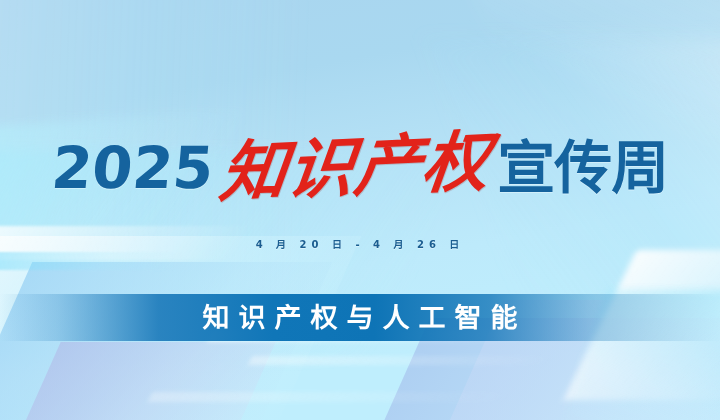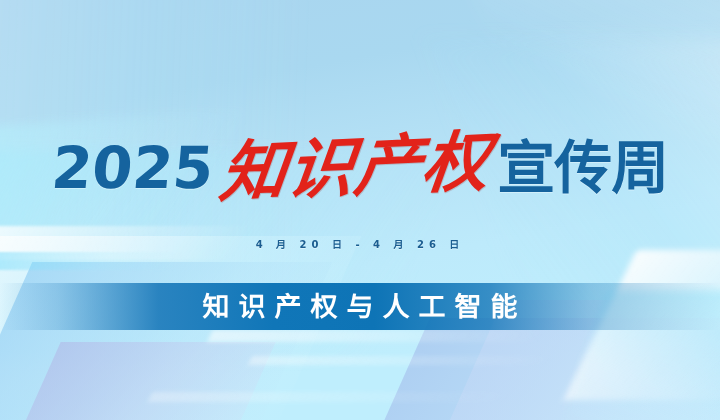--- a/index.html
+++ b/index.html
@@ -169,21 +169,21 @@
   #date-row .dtxt{
     color:#1b5d90;
     font-weight:bold;
     font-size:10px;
     letter-spacing:5px;
     font-family:"DejaVu Sans","Liberation Sans",sans-serif;
     text-shadow:0 1px 0 rgba(255,255,255,.4);
   }
 
   #subtitle-bar{
-    position:absolute;left:0;right:0;top:283px;height:47px;
+    position:absolute;left:0;right:0;top:294px;height:47px;
     background:linear-gradient(90deg,
       rgba(30,122,186,0) 0%,
       rgba(30,122,186,.25) 8%,
       rgba(22,118,184,.88) 22%,
       #1076b8 38%,
       #0e74b6 52%,
       rgba(20,118,184,.80) 68%,
       rgba(40,130,190,.38) 82%,
       rgba(60,145,200,0) 100%);
     display:flex;align-items:center;justify-content:center;

